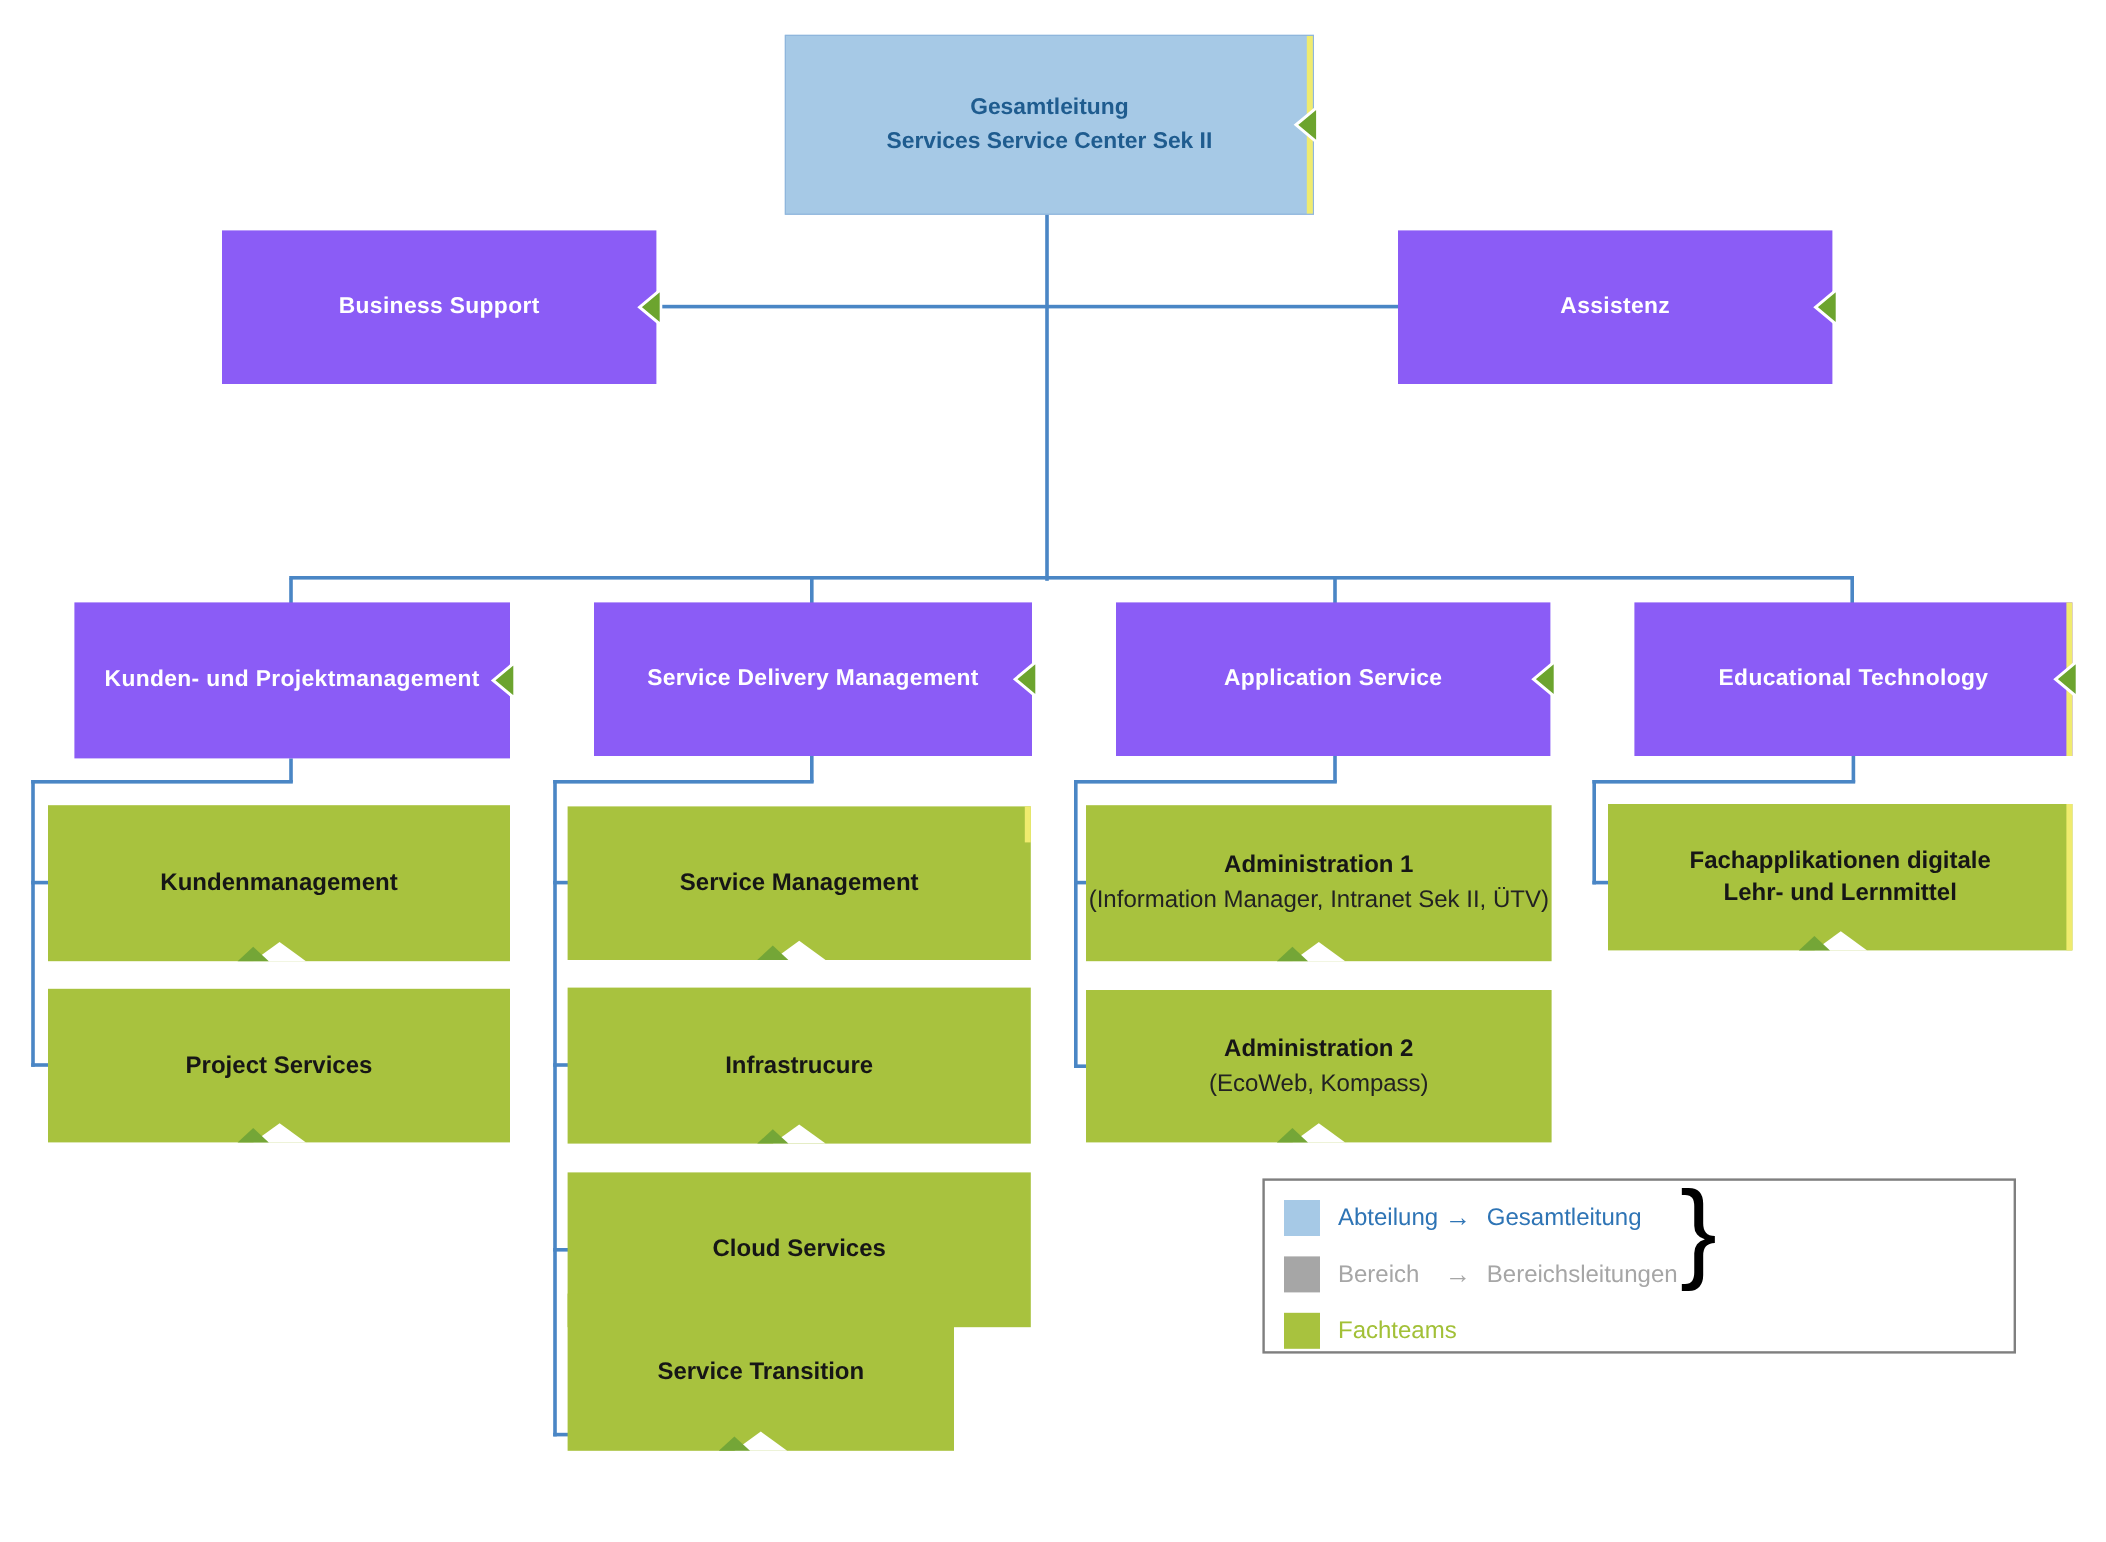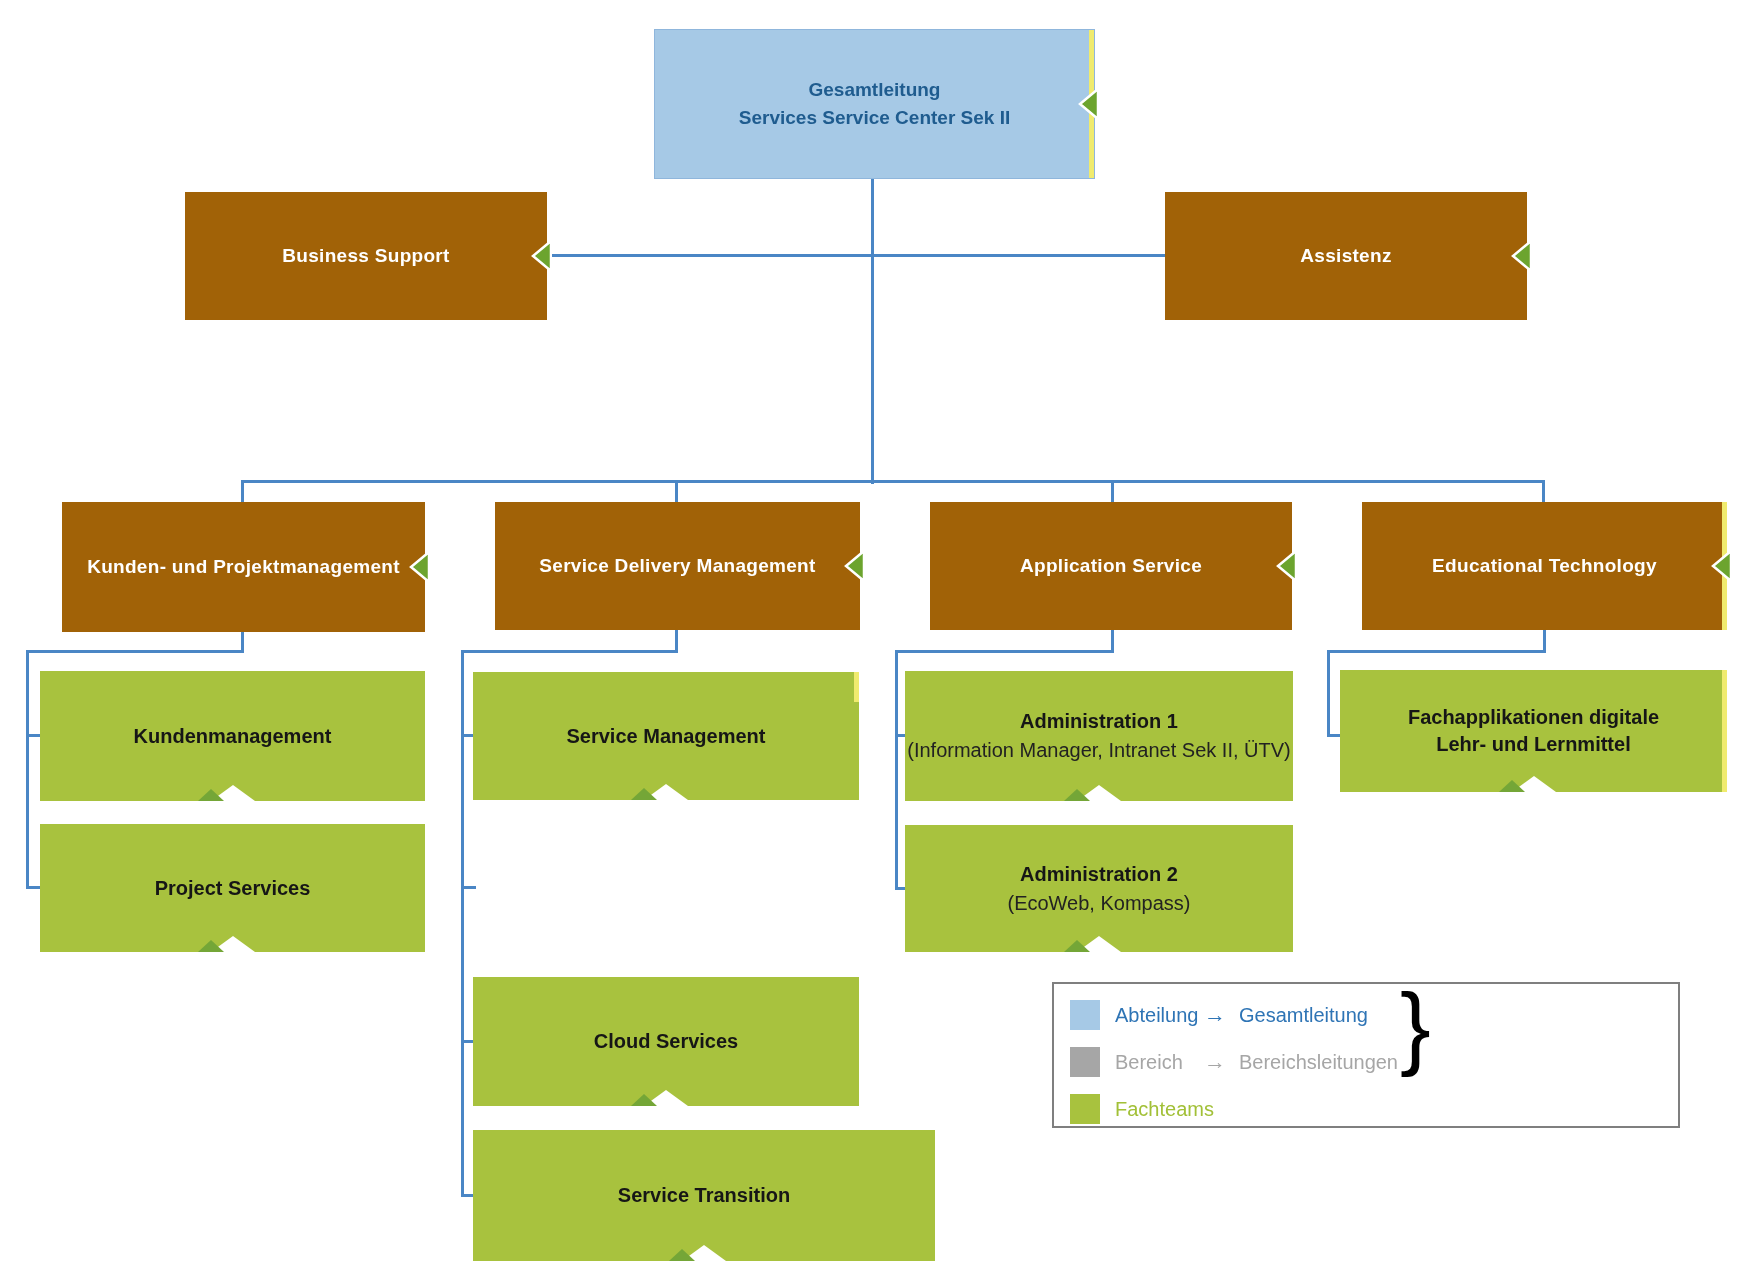--- a/index.html
+++ b/index.html
@@ -16,21 +16,21 @@
   .line.h{height:3px;}
   
   .node{
     position:absolute;
     display:flex;flex-direction:column;
     align-items:center;justify-content:center;
     text-align:center;font-weight:bold;
     box-sizing:border-box;
   }
   .node.blue{background:#A6C9E6;border:1px solid #8FB6DC;color:#1F5C8F;font-size:19px;line-height:1.5;}
-  .node.gray{background:#a16207;color:#ffffff;font-size:19px;letter-spacing:.3px;}
+  .node.gray{background:#8b5cf6;color:#ffffff;font-size:19px;letter-spacing:.3px;}
   .node.green{background:#A8C23E;color:#161616;font-size:20px;line-height:1.35;}
   .node .sub{font-weight:normal;font-size:20px;margin-top:2px;color:#222;}
   
   .ystripe{position:absolute;right:0;top:0;bottom:0;width:5px;background:#F0EB6E;}
   .ystripe.short{bottom:auto;height:30px;}
   
   .edge-arrow{position:absolute;right:-5px;top:50%;transform:translateY(-50%);width:22px;height:34px;}
   
   .notch{position:absolute;bottom:0;left:50%;transform:translateX(-50%);
     width:0;height:0;border-left:22px solid transparent;border-right:22px solid transparent;
@@ -145,25 +145,29 @@
   <div class="node green" style="left:40px;top:824px;width:385px;height:128px">
     <span>Project Services</span>
     <div class="notch"></div>
   </div>
 
   <div class="node green" style="left:473px;top:672px;width:386px;height:128px">
     <span>Service Management</span>
     <div class="ystripe short"></div>
     <div class="notch"></div>
   </div>
+  <div class="node green" style="left:473px;top:823px;width:386px;height:130px">
+    <span>Infrastrucure</span>
+    <div class="notch"></div>
+  </div>
   <div class="node green" style="left:473px;top:977px;width:386px;height:129px">
     <span>Cloud Services</span>
     <div class="notch"></div>
   </div>
-  <div class="node green" style="left:473px;top:1130px;width:462px;height:131px">
+  <div class="node green" style="left:473px;top:1078px;width:322px;height:131px">
     <span>Service Transition</span>
     <div class="notch"></div>
   </div>
 
   <div class="node green" style="left:905px;top:671px;width:388px;height:130px">
     <span>Administration 1</span>
     <span class="sub">(Information Manager, Intranet Sek II, ÜTV)</span>
     <div class="notch"></div>
   </div>
   <div class="node green" style="left:905px;top:825px;width:388px;height:127px">

